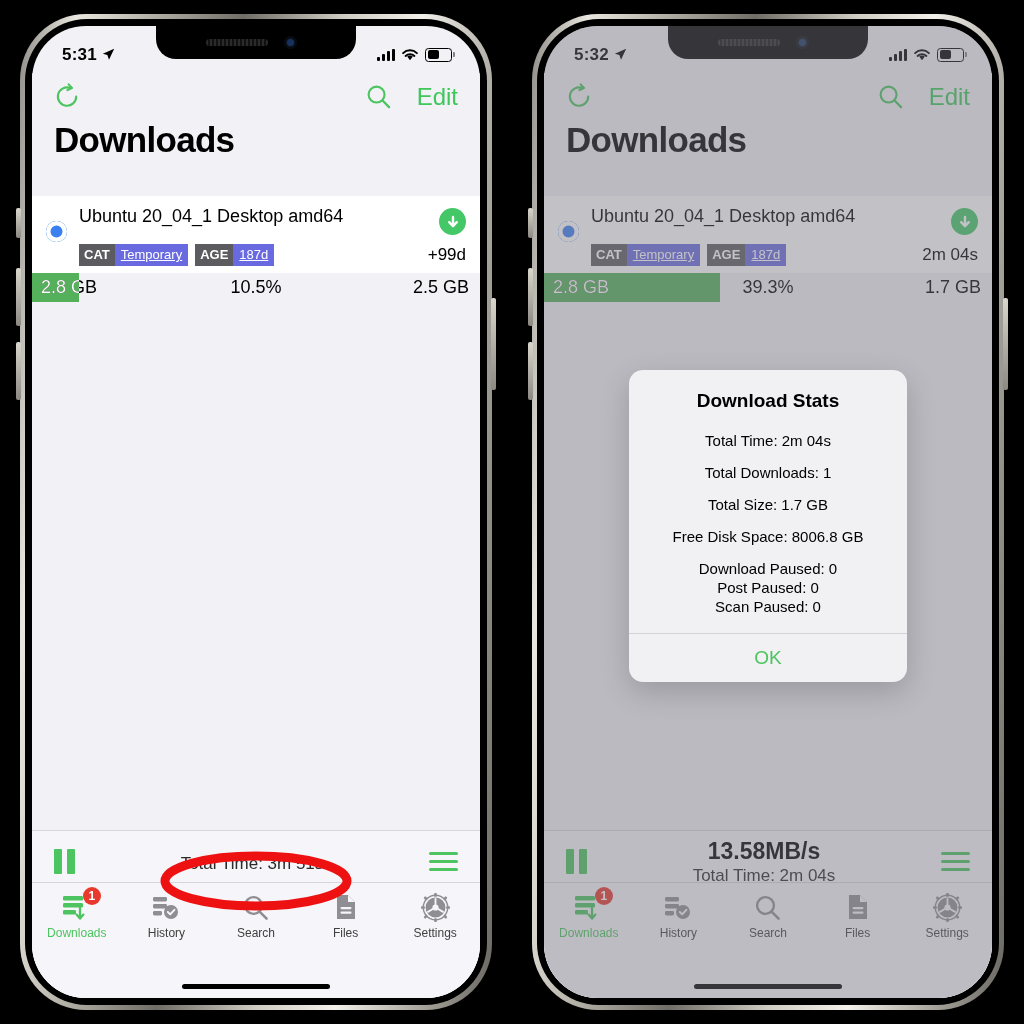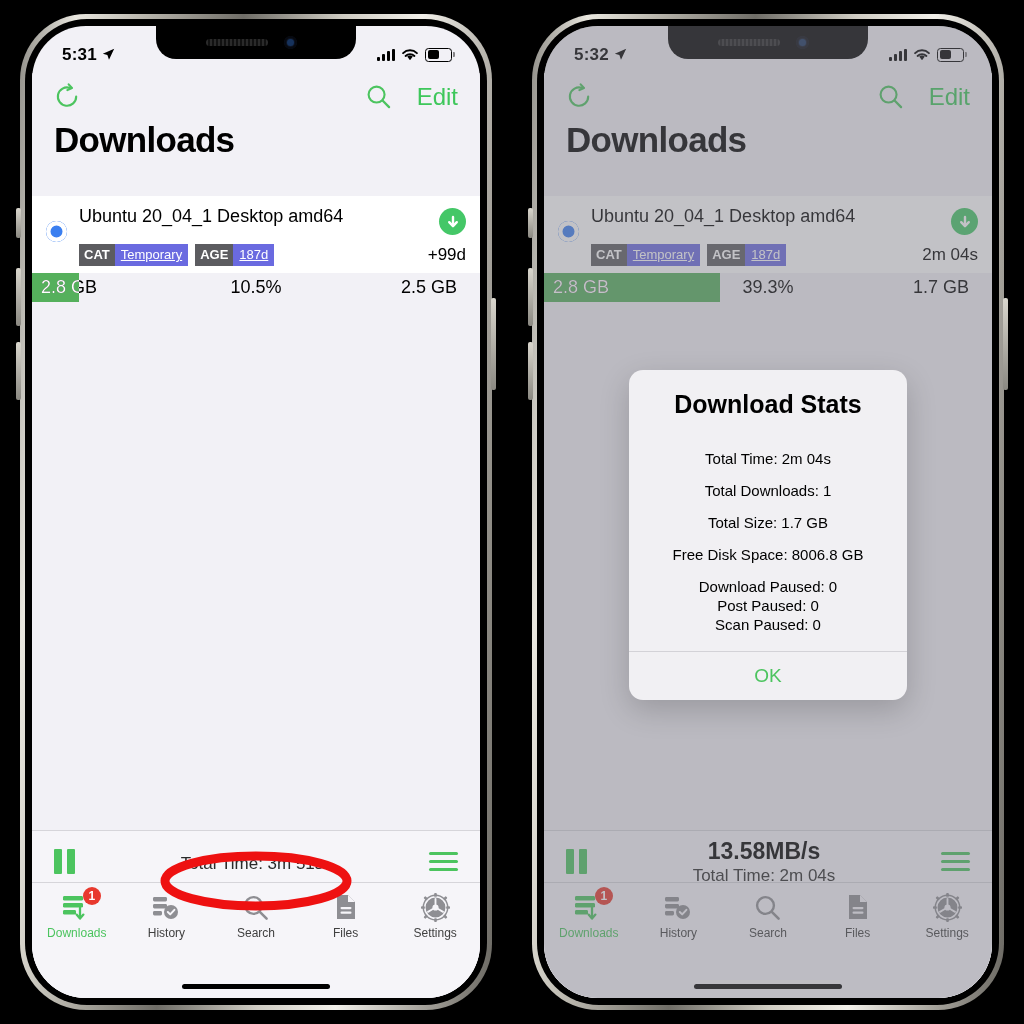--- a/index.html
+++ b/index.html
@@ -80,21 +80,21 @@
        display:flex;align-items:center;justify-content:center;margin-top:2px;}
   .dl-badge svg{display:block;}
   .eta{font-size:17px;color:#000;margin-top:10px;white-space:nowrap;}
 
   .progress{position:relative;height:29px;background:#f2f1f6;overflow:hidden;}
   .pfill{position:absolute;left:0;top:0;bottom:0;background:#55b05c;}
   .ptext{position:absolute;inset:0;display:flex;align-items:center;font-size:18px;}
   .p-left{position:absolute;left:9px;color:#000;}
   .p-left-w{position:absolute;left:9px;color:#fff;}
   .p-mid{position:absolute;left:0;right:0;text-align:center;color:#000;}
-  .p-right{position:absolute;right:23px;color:#000;}
+  .p-right{position:absolute;right:11px;color:#000;}
   .clipwrap{position:absolute;left:0;top:0;bottom:0;overflow:hidden;}
 
   
   .toolbar{position:absolute;left:0;right:0;bottom:106px;height:62px;background:#f6f5f9;
        border-top:1px solid #d6d5da;display:flex;align-items:center;
        padding:0 22px;box-sizing:border-box;overflow:hidden;}
   .pause-ic{display:flex;gap:5px;flex:0 0 auto;}
   .pause-ic i{display:block;width:8px;height:25px;background:#4cc45f;border-radius:1px;}
   .tb-center{flex:1;text-align:center;line-height:1.05;}
   .speed{font-size:23px;font-weight:700;color:#000;white-space:nowrap;}
@@ -114,21 +114,21 @@
        display:flex;align-items:center;justify-content:center;padding:0 4px;box-sizing:border-box;}
   .homebar{position:absolute;bottom:9px;left:50%;transform:translateX(-50%);
        width:148px;height:5px;border-radius:3px;background:#000;}
 
   
   .dim{position:absolute;inset:0;background:rgba(120,120,128,.45);z-index:40;}
   .dialog{position:absolute;z-index:50;left:50%;transform:translateX(-50%);top:344px;
        width:278px;background:#f1f0f3;border-radius:14px;overflow:hidden;
        box-shadow:0 10px 30px rgba(0,0,0,.18);}
   .dlg-body{padding:20px 14px 16px;text-align:center;}
-  .dlg-title{font-size:25px;font-weight:700;color:#000;margin-bottom:31px;}
+  .dlg-title{font-size:19px;font-weight:700;color:#000;margin-bottom:20px;}
   .dlg-line{font-size:15px;color:#000;margin-bottom:15px;}
   .dlg-group{margin-top:3px;}
   .dlg-group .dlg-line{margin-bottom:2px;}
   .dlg-ok{border-top:1px solid #d3d2d7;height:48px;display:flex;align-items:center;
        justify-content:center;font-size:19px;color:#4cc45f;}
 
   
   .annot{position:absolute;z-index:60;pointer-events:none;}
 </style>
 </head>

